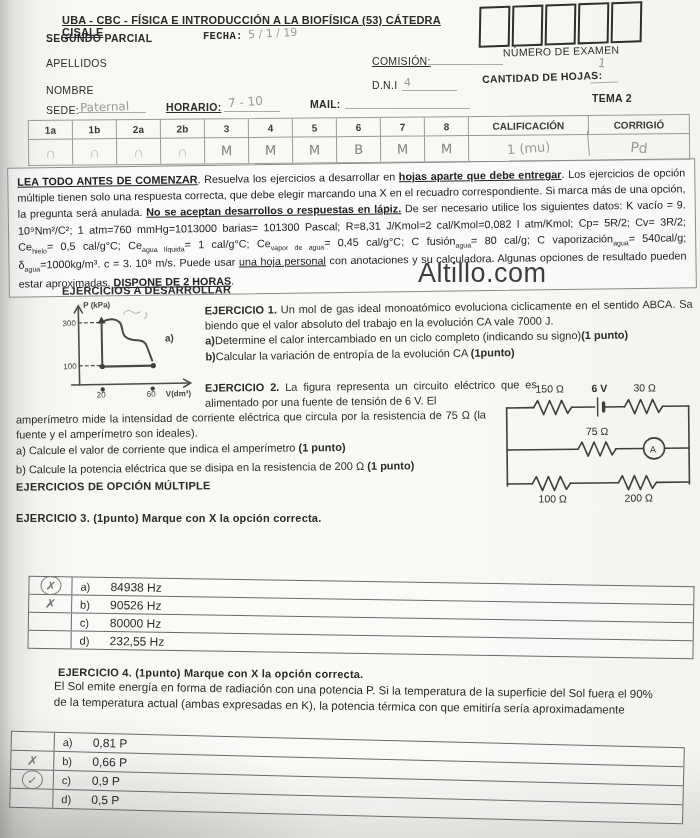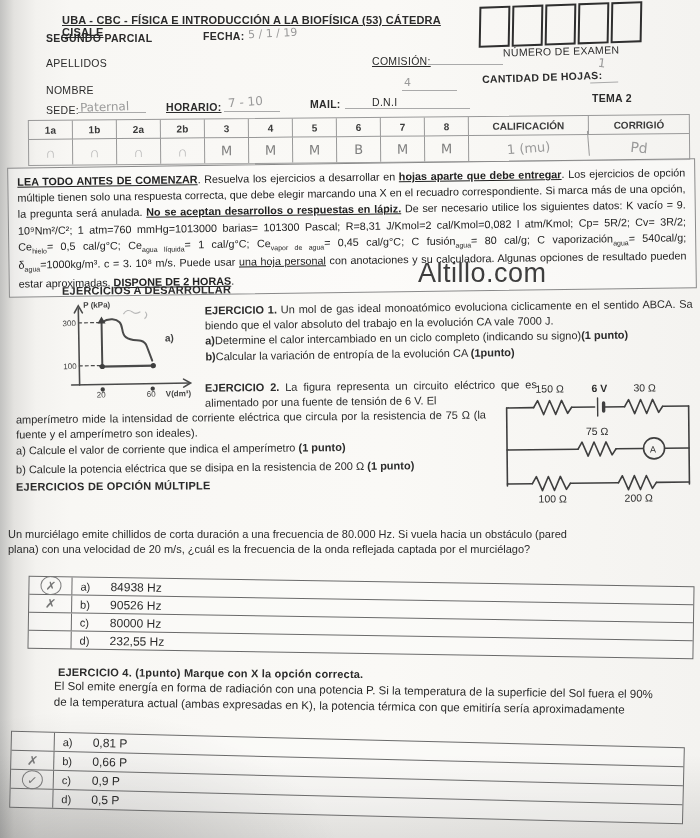--- a/index.html
+++ b/index.html
@@ -66,29 +66,29 @@
   <div class="abs boxes" style="left:479px;top:4px;">
     <div class="exbox"></div>
     <div class="exbox"></div>
     <div class="exbox"></div>
     <div class="exbox"></div>
     <div class="exbox"></div>
   </div>
   <div class="abs lbl" style="left:503px;top:45px;transform:rotate(-1.5deg);">NÚMERO DE EXAMEN</div>
 
   <div class="abs lbl b" style="left:46px;top:32px;">SEGUNDO PARCIAL</div>
-  <div class="abs lbl b" style="left:203px;top:30px;">FECHA:</div>
+  <div class="abs lbl b" style="left:203px;top:30px;font-family:Liberation Mono, monospace;">FECHA:</div>
   <div class="abs hw" style="left:248px;top:27px;font-size:11px;transform:rotate(-3deg);">5 / 1 / 19</div>
 
   <div class="abs lbl" style="left:46px;top:57px;">APELLIDOS</div>
   <div class="abs lbl" style="left:372px;top:55px;text-decoration:underline;">COMISIÓN:</div>
   <div class="abs fieldline" style="left:428px;top:52px;width:75px;"></div>
 
   <div class="abs lbl" style="left:46px;top:84px;">NOMBRE</div>
-  <div class="abs lbl" style="left:372px;top:96px;">D.N.I</div>
+  <div class="abs lbl" style="left:372px;top:79px;">D.N.I</div>
   <div class="abs hw" style="left:404px;top:76px;font-size:11px;">4</div>
   <div class="abs fieldline" style="left:402px;top:78px;width:55px;"></div>
 
   <div class="abs lbl b" style="left:482px;top:71px;transform:rotate(-2deg);">CANTIDAD DE HOJAS:</div>
   <div class="abs fieldline" style="left:590px;top:70px;width:28px;transform:rotate(-2deg);"></div>
   <div class="abs hw" style="left:598px;top:56px;font-size:12px;transform:rotate(8deg);">1</div>
 
   <div class="abs lbl b" style="left:592px;top:92px;">TEMA 2</div>
 
   <div class="abs lbl" style="left:46px;top:104px;">SEDE:</div>
@@ -220,21 +220,21 @@
     <text x="98" y="15" font-size="10.5" font-weight="bold" fill="#2e2e2e">6 V</text>
     <text x="140" y="15" font-size="10.5" fill="#2e2e2e">30 Ω</text>
     <text x="92" y="58" font-size="10.5" fill="#2e2e2e">75 Ω</text>
     <text x="156" y="76" font-size="9" fill="#2e2e2e">A</text>
     <text x="44" y="125" font-size="10.5" fill="#2e2e2e">100 Ω</text>
     <text x="130" y="125" font-size="10.5" fill="#2e2e2e">200 Ω</text>
   </svg>
 
   <div class="abs h1" style="left:16px;top:480px;transform:rotate(-0.4deg);">EJERCICIOS DE OPCIÓN MÚLTIPLE</div>
 
-  <div class="abs body-txt" style="left:8px;top:527px;width:592px;text-align:left;">Un murciélago emite chillidos de corta duración a una frecuencia de 80.000 Hz. Si vuela hacia un obstáculo (pared plana) con una velocidad de 20 m/s, ¿cuál es la frecuencia de la onda reflejada captada por el murciélago?</div>
+  <div class="abs h1" style="left:16px;top:512px;">EJERCICIO 3. (1punto) Marque con X la opción correcta.</div>
 
   <div class="abs otable" style="left:28px;top:581px;width:664px;transform:rotate(0.9deg);">
     <div class="orow" style="height:17px;">
       <div class="omark">
           <span class="mark-g circled">✗</span>
         </div>
       <div class="oletter">a)</div>
       <div class="otext">84938 Hz</div>
     </div>
     <div class="orow" style="height:17px;">

